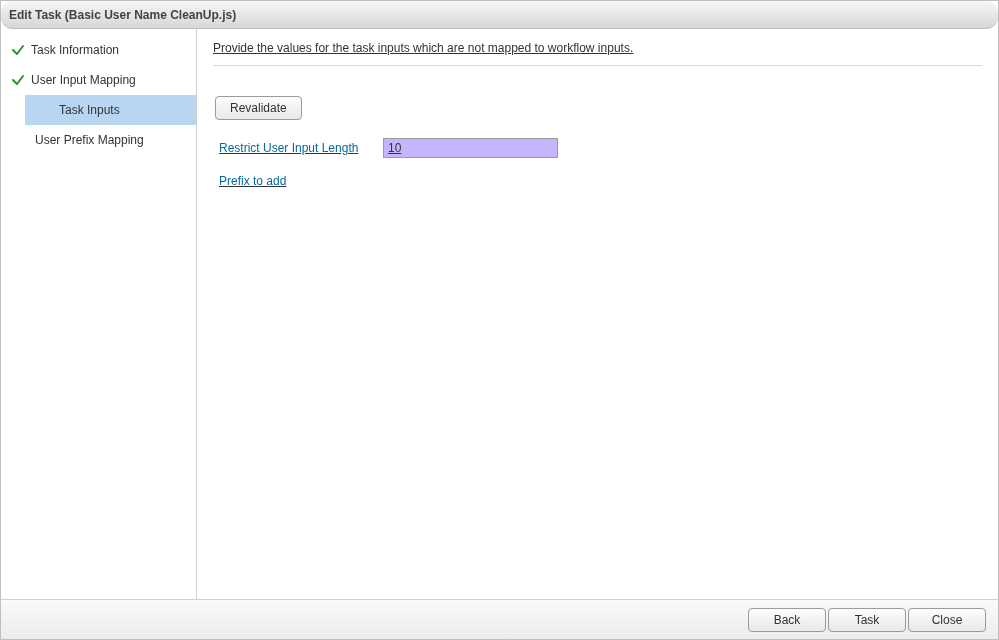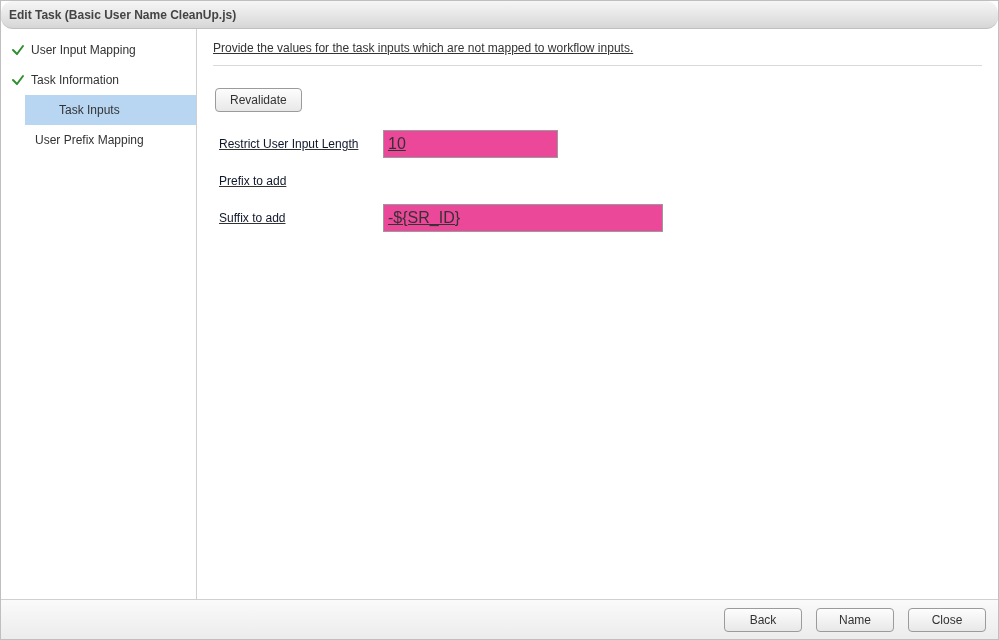--- a/index.html
+++ b/index.html
@@ -46,39 +46,39 @@
   .btn {
     height: 24px;
     padding: 0 14px;
     background: linear-gradient(to bottom, #fdfdfd, #e8e8e8);
     border: 1px solid #9b9b9b;
     border-radius: 4px;
     font-size: 12px;
     color: #333;
     cursor: pointer;
   }
-  .revalidate-row { margin: 8px 0 18px 2px; }
+  .revalidate-row { margin: 16px 0 18px 2px; }
   .form-row { display: flex; align-items: center; margin-bottom: 16px; }
-  .form-label { width: 170px; color: #0f172a; padding-left: 6px; }
+  .form-label { width: 170px; color: #0369a1; padding-left: 6px; }
   .form-input {
-    height: 28px;
+    height: 20px;
     border: 1px solid #9b9b9b;
     padding: 0 4px;
-    font-size: 16px;
+    font-size: 12px;
     color: #333;
-    background: #ec4899;
+    background: #c4b5fd;
   }
   .w-short { width: 175px; }
   .w-long  { width: 280px; }
   .footer {
     height: 40px;
     border-top: 1px solid #d0d0d0;
     background: linear-gradient(to bottom, #fafafa, #ececec);
     display: flex; align-items: center; justify-content: flex-end;
-    gap: 14px; padding: 0 12px;
+    gap: 2px; padding: 0 12px;
   }
   .footer .btn { width: 78px; text-align: center; padding: 0; }
 </style>
 </head>
 <body>
 
 <div class="container">
 
   <div class="titlebar">
     <span>Edit Task (Basic User Name CleanUp.js)</span>
@@ -87,30 +87,30 @@
   <div class="body">
 
     <div class="sidebar">
 
       <div class="sidebar-item">
         <span class="check-icon">
           <svg width="14" height="14" viewBox="0 0 14 14">
               <path d="M2 7 L6 11 L12 3" stroke="#2f8f2f" stroke-width="2" fill="none" stroke-linecap="round" stroke-linejoin="round"></path>
             </svg>
         </span>
-        <span>User Input Mapping</span>
+        <span>Task Information</span>
       </div>
 
       <div class="sidebar-item">
         <span class="check-icon">
           <svg width="14" height="14" viewBox="0 0 14 14">
               <path d="M2 7 L6 11 L12 3" stroke="#2f8f2f" stroke-width="2" fill="none" stroke-linecap="round" stroke-linejoin="round"></path>
             </svg>
         </span>
-        <span>Task Information</span>
+        <span>User Input Mapping</span>
       </div>
 
       <div class="sidebar-item selected">
         <span class="indent"></span>
         <span>Task Inputs</span>
       </div>
 
       <div class="sidebar-item">
         <span class="indent"></span>
         <span>User Prefix Mapping</span>
@@ -128,27 +128,23 @@
 
       <div class="form-row">
         <label class="form-label">Restrict User Input Length</label>
         <input class="form-input w-short" type="text" value="10" style="">
       </div>
 
       <div class="form-row">
         <label class="form-label">Prefix to add</label>
       </div>
 
-      <div class="form-row">
-        <label class="form-label">Suffix to add</label>
-        <input class="form-input w-long" type="text" value="-${SR_ID}" style="">
-      </div>
 
     </div>
   </div>
 
   <div class="footer">
     <button class="btn">Back</button>
-    <button class="btn">Name</button>
+    <button class="btn">Task</button>
     <button class="btn">Close</button>
   </div>
 
 </div>
 
 </body></html>

